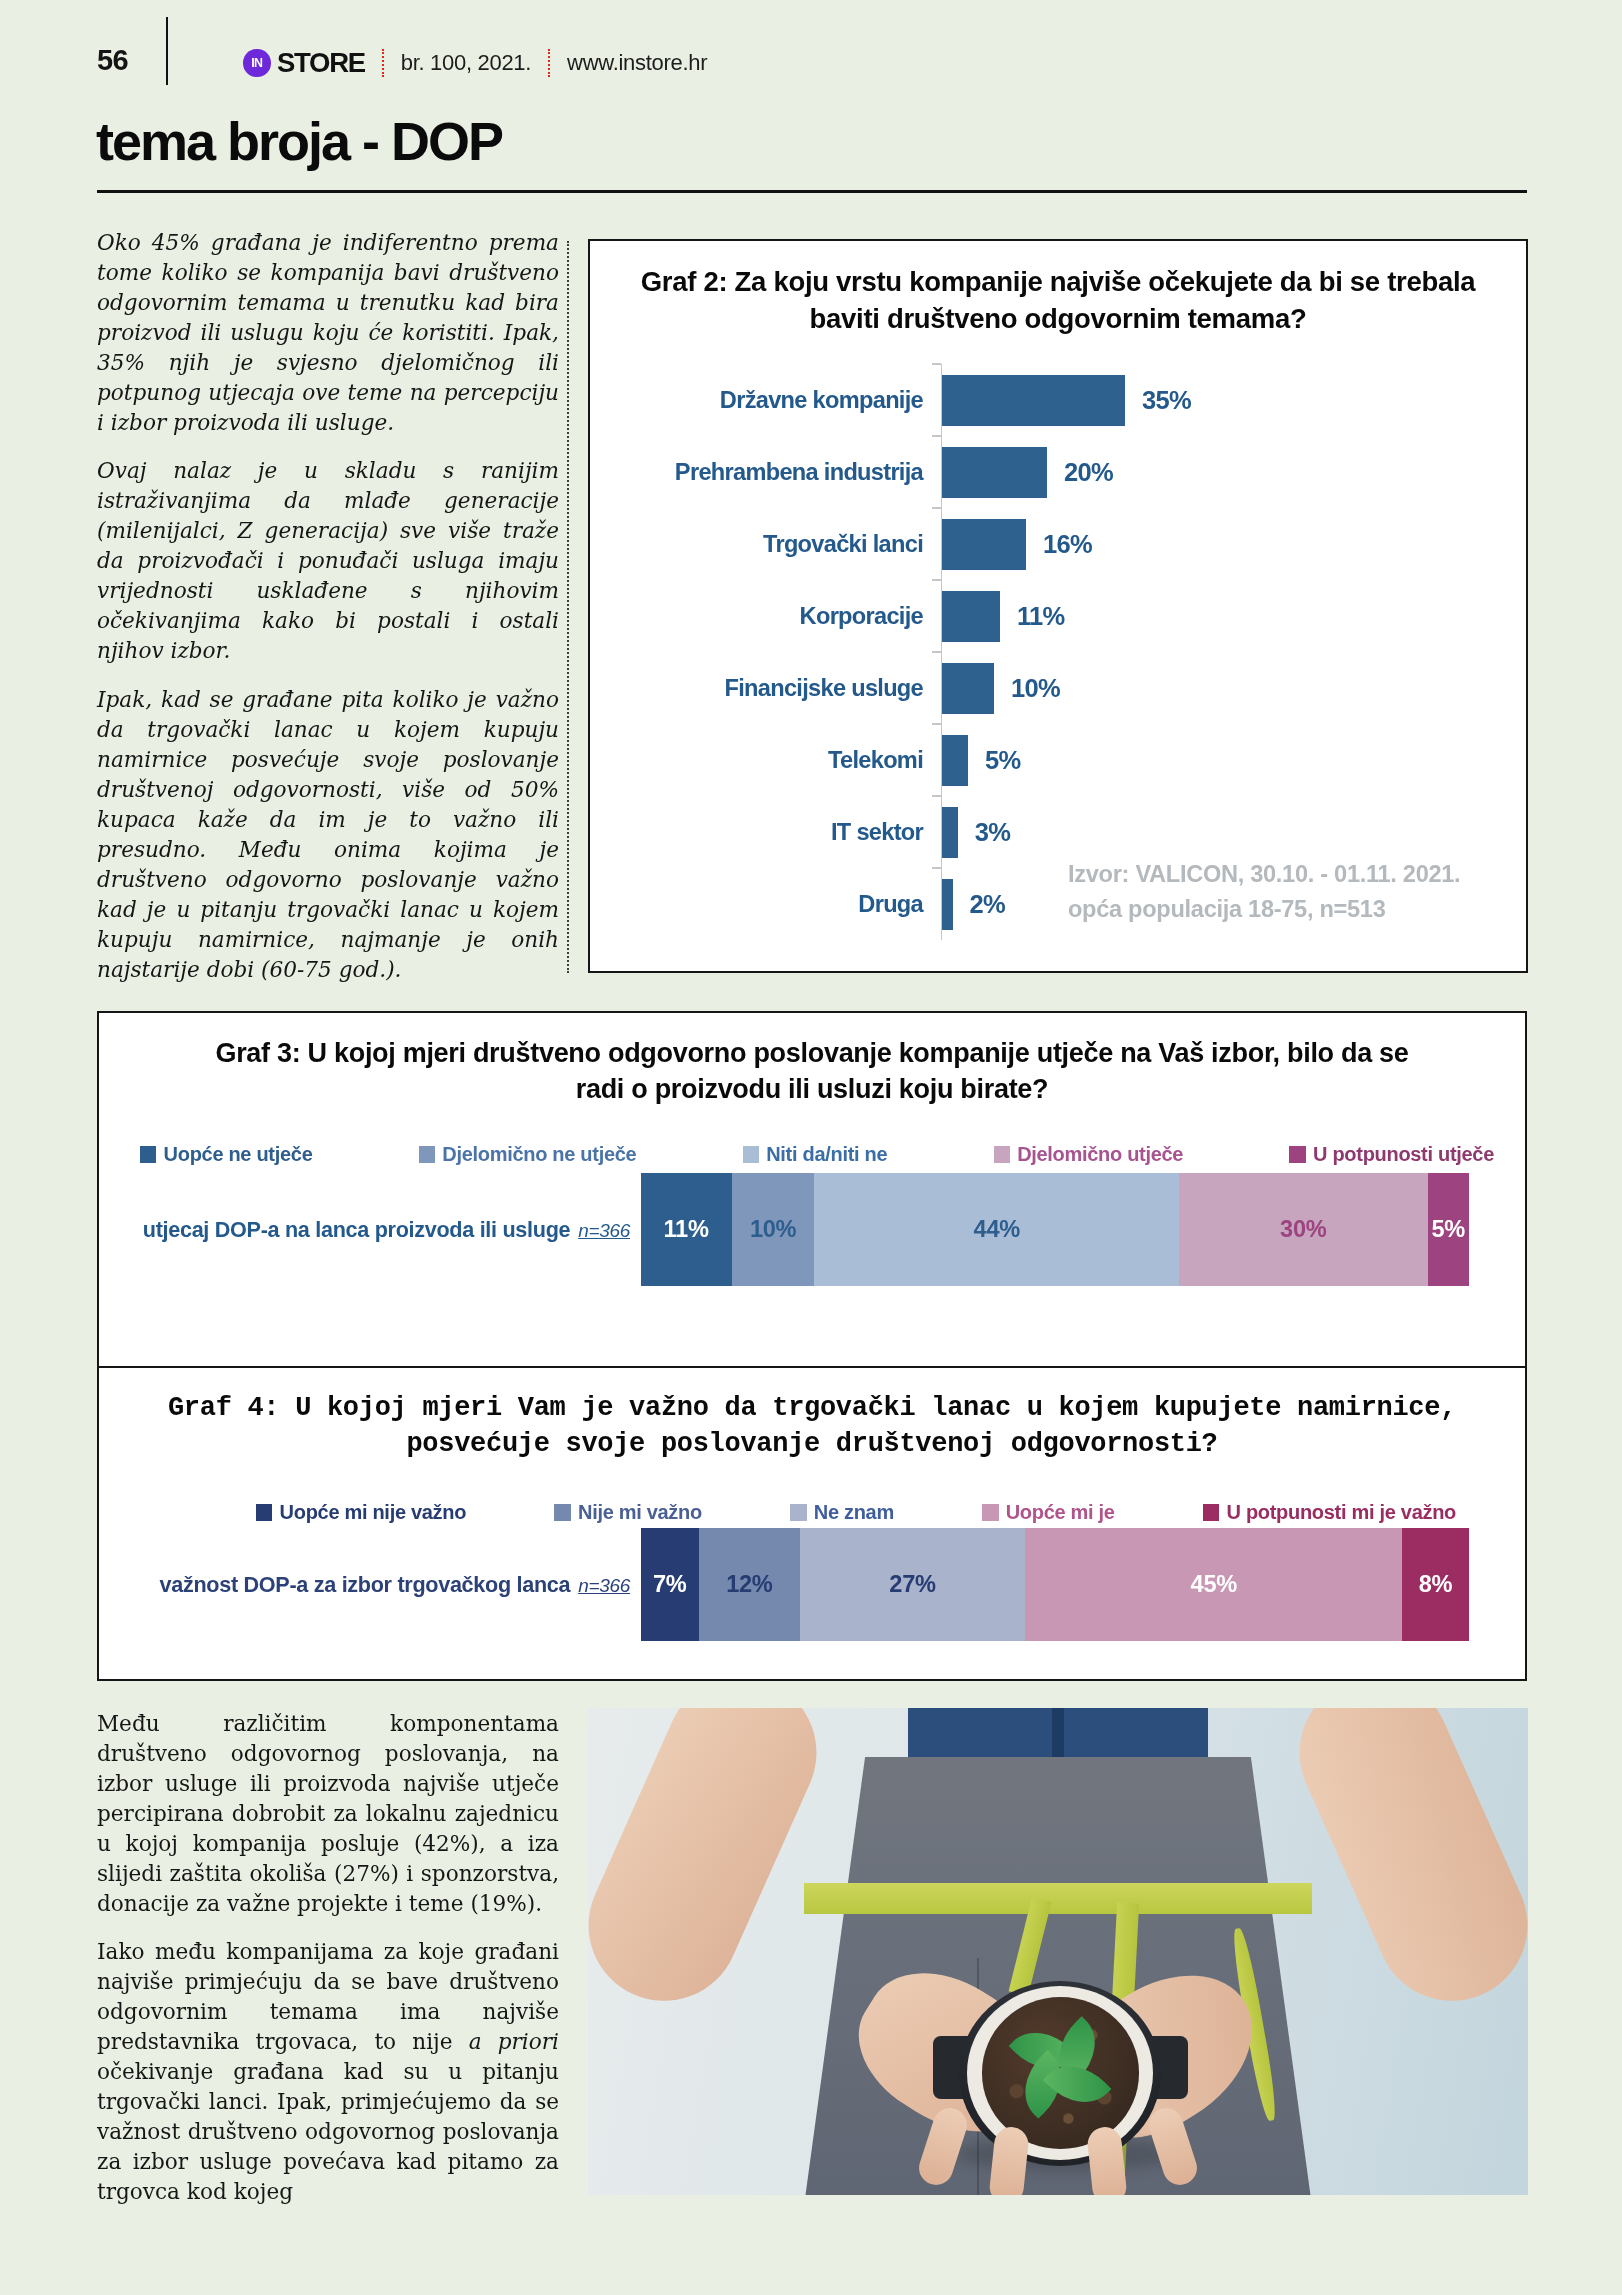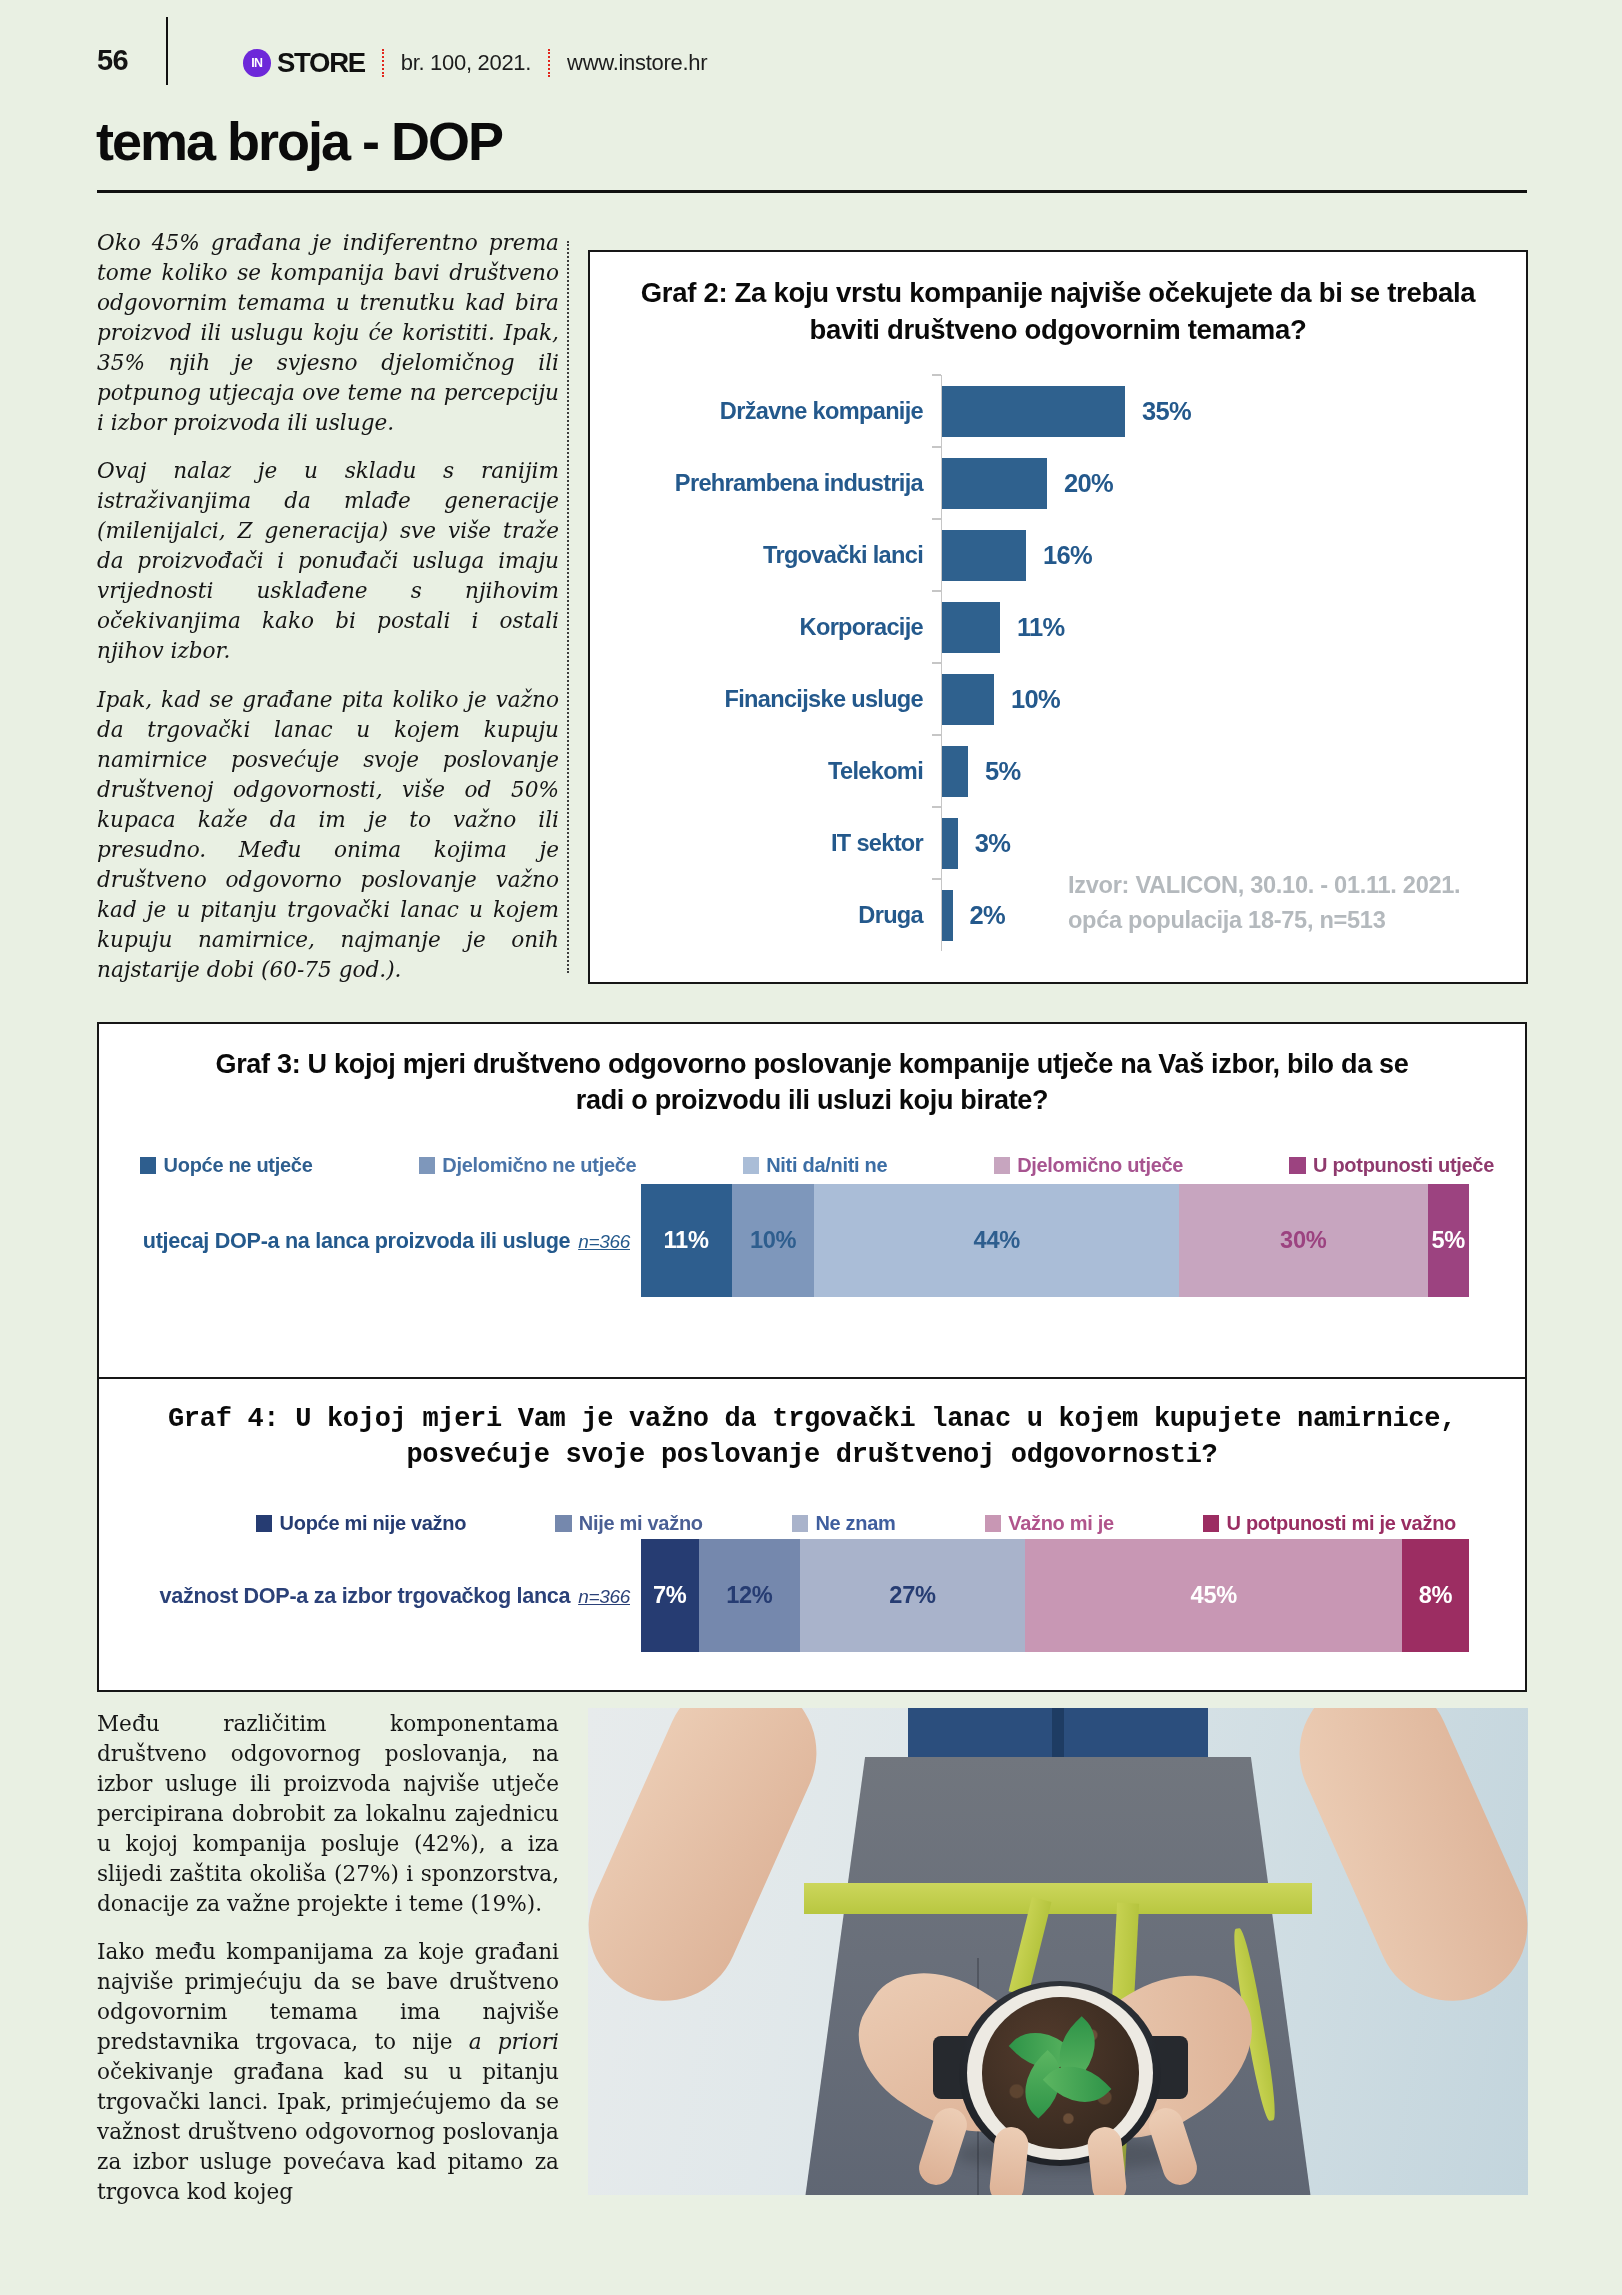--- a/index.html
+++ b/index.html
@@ -22,21 +22,21 @@
   .sect-title{position:absolute;left:96px;top:110px;font-size:54px;font-weight:bold;letter-spacing:-2px;color:#0b0b0b;}
   .title-rule{position:absolute;left:97px;top:190px;width:1430px;height:2.6px;background:#111;}
   
   .col-text{position:absolute;width:462px;font-family:"DejaVu Serif", serif;
     font-size:21.6px;line-height:30px;text-align:justify;color:#161616;}
   .col-top{left:97px;top:228px;height:749px;font-style:italic;}
   .col-bottom{left:97px;top:1709px;height:563px;}
   .col-text p{margin:0 0 18.3px 0;}
   .vsep{position:absolute;left:567px;top:241px;height:732px;width:0;border-left:2px dotted #3c3c3c;}
   
-  .chartbox{position:absolute;background:#fff;border:2.6px solid #161616;box-sizing:border-box;margin-top:11px;}
+  .chartbox{position:absolute;background:#fff;border:2.6px solid #161616;box-sizing:border-box;}
   .box-g2{left:588px;top:239px;width:940px;height:734px;}
   .box-g3{left:97px;top:1011px;width:1430px;height:372px;border-width:2px;}
   .box-g4{left:97px;top:1366px;width:1430px;height:315px;border-width:2px;}
   .chart-title{margin:22px auto 0 auto;text-align:center;font-weight:bold;color:#0a0a0a;
     font-size:27.5px;line-height:1.35;letter-spacing:-0.3px;max-width:864px;}
   .box-g3 .chart-title{max-width:1230px;font-size:27px;}
   .box-g4 .chart-title{max-width:1315px;font-size:27px;font-family:Liberation Mono, monospace;}
   
   .g2-rows{position:absolute;left:37px;top:123px;right:26px;}
   .g2-row{display:flex;align-items:center;height:72px;}
@@ -267,21 +267,21 @@
         <span class="legend-item">
           <span class="legend-sq" style="background: rgb(117, 136, 173);"></span>
           <span style="color: rgb(74, 95, 148);">Nije mi važno</span>
         </span>
         <span class="legend-item">
           <span class="legend-sq" style="background: rgb(169, 179, 203);"></span>
           <span style="color: rgb(63, 94, 158);">Ne znam</span>
         </span>
         <span class="legend-item">
           <span class="legend-sq" style="background: rgb(200, 151, 180);"></span>
-          <span style="color: rgb(177, 84, 140);">Važno mi je</span>
+          <span style="color: rgb(177, 84, 140);">Uopće mi je</span>
         </span>
         <span class="legend-item">
           <span class="legend-sq" style="background: rgb(156, 45, 98);"></span>
           <span style="color: rgb(153, 45, 98);">U potpunosti mi je važno</span>
         </span>
       </div>
     <div class="stackrow">
       <div class="stack-label">
         <span>važnost DOP-a za izbor trgovačkog lanca</span><span class="stack-n">n=366</span>
       </div>

